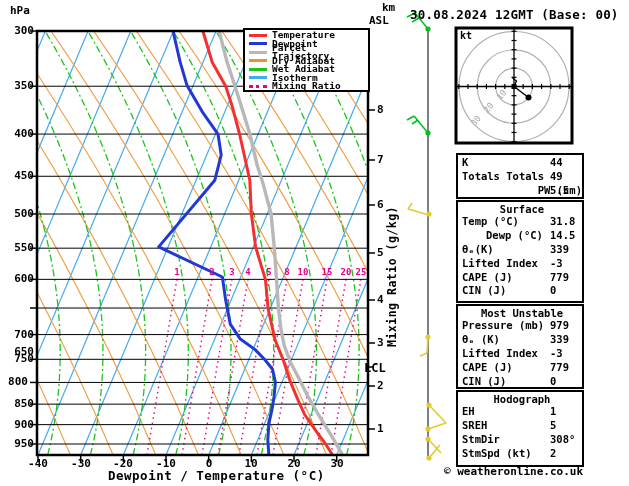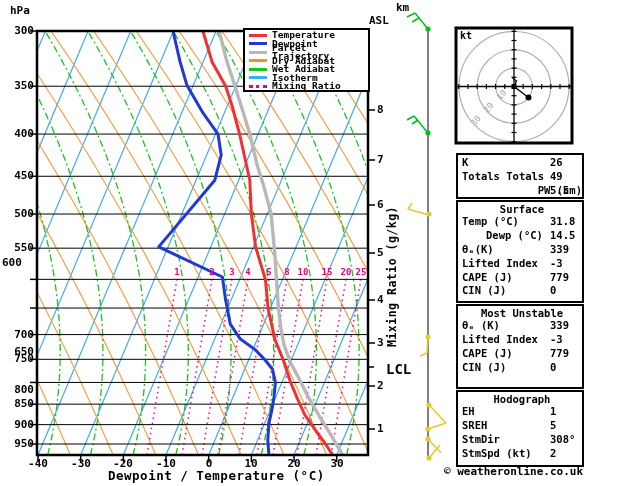--- a/index.html
+++ b/index.html
@@ -219,22 +219,23 @@
           <polyline points="514,86.5 516.5,81 512.5,78" fill="none" stroke="#000" stroke-width="1.3"></polyline>
           <line x1="514" y1="86.5" x2="528.5" y2="97.5" stroke="#000" stroke-width="1.4"></line>
           <circle cx="528.5" cy="97.5" r="3" fill="#000"></circle>
           <rect x="511.5" y="84" width="5" height="5" fill="#000"></rect>
         </g>
         <rect x="456" y="28" width="116" height="115" fill="none" stroke="#000" stroke-width="3"></rect>
       </g>
     </svg>
 
   <div class="lbl unit" style="left:10px;top:4px;">hPa</div>
-  <div class="lbl unit" style="left:396px;top:1px;">km</div>
+  <div class="lbl unit" style="left:382px;top:1px;">km</div>
   <div class="lbl unit" style="left:369px;top:14px;">ASL</div>
+  <div class="lbl title" style="left:410px;top:7px;letter-spacing:0.2px;">30.08.2024 12GMT (Base: 00)</div>
 
   <div id="legend">
       <div class="legrow">
         <div class="legswatch" style="border-top: 3px solid rgb(242, 48, 48);"></div>
         <div class="legtext">Temperature</div>
       </div>
       <div class="legrow">
         <div class="legswatch" style="border-top: 3px solid rgb(34, 56, 212);"></div>
         <div class="legtext">Dewpoint</div>
       </div>
@@ -257,40 +258,41 @@
       <div class="legrow">
         <div class="legswatch" style="border-top: 3px dotted rgb(234, 0, 136);"></div>
         <div class="legtext">Mixing Ratio</div>
       </div>
     </div>
 
   <div class="lbl axistitle rot" style="left:326px;top:274px;width:132px;text-align:center;font-size:11.5px;">Mixing Ratio (g/kg)</div>
 
   <div class="lbl axistitle" style="left:108px;top:468px;">Dewpoint / Temperature (°C)</div>
 
-  <div class="lbl" style="left:386px;top:361px;font-size:14px;font-weight:bold;">LCL</div>
+  <div class="lbl" style="left:364px;top:361px;font-size:12px;font-weight:bold;">LCL</div>
 
   <div id="kt-label">kt</div>
 
   <div class="databox" id="box-indices" style="top:153px;height:46px;">
-      <div class="dbrow" style="height: 13.9px;"><span>K</span><span class="dbval">26</span></div>
+      <div class="dbrow" style="height: 13.9px;"><span>K</span><span class="dbval">44</span></div>
       <div class="dbrow" style="height: 13.9px;"><span>Totals Totals</span><span class="dbval">49</span></div>
       <div class="dbrow" style="height: 13.9px; text-align: right;"><span>PW (cm)</span><span class="dbval">5.5</span></div>
     </div>
   <div class="databox" id="box-surface" style="top:200px;height:103px;">
       <div class="dbtitle">Surface</div>
       <div class="dbrow" style="height: 13.9px;"><span>Temp (°C)</span><span class="dbval">31.8</span></div>
       <div class="dbrow" style="height: 13.9px; padding-left: 24px;"><span>Dewp (°C)</span><span class="dbval">14.5</span></div>
       <div class="dbrow" style="height: 13.9px;"><span>θₑ(K)</span><span class="dbval">339</span></div>
       <div class="dbrow" style="height: 13.9px;"><span>Lifted Index</span><span class="dbval">-3</span></div>
       <div class="dbrow" style="height: 13.9px;"><span>CAPE (J)</span><span class="dbval">779</span></div>
       <div class="dbrow" style="height: 13.9px;"><span>CIN (J)</span><span class="dbval">0</span></div>
     </div>
   <div class="databox" id="box-mu" style="top:304px;height:85px;">
       <div class="dbtitle">Most Unstable</div>
+      <div class="dbrow" style="height: 13.9px;"><span>Pressure (mb)</span><span class="dbval">979</span></div>
       <div class="dbrow" style="height: 13.9px;"><span>θₑ (K)</span><span class="dbval">339</span></div>
       <div class="dbrow" style="height: 13.9px;"><span>Lifted Index</span><span class="dbval">-3</span></div>
       <div class="dbrow" style="height: 13.9px;"><span>CAPE (J)</span><span class="dbval">779</span></div>
       <div class="dbrow" style="height: 13.9px;"><span>CIN (J)</span><span class="dbval">0</span></div>
     </div>
   <div class="databox" id="box-hodo" style="top:390px;height:77px;">
       <div class="dbtitle">Hodograph</div>
       <div class="dbrow" style="height: 13.9px;"><span>EH</span><span class="dbval">1</span></div>
       <div class="dbrow" style="height: 13.9px;"><span>SREH</span><span class="dbval">5</span></div>
       <div class="dbrow" style="height: 13.9px;"><span>StmDir</span><span class="dbval">308°</span></div>
@@ -299,25 +301,25 @@
 
   <div id="copyright">© weatheronline.co.uk</div>
 
   <div id="labels">
       <div class="lbl ticklabel" style="left:2px;top:24px;width:32px;text-align:right;">300</div>
       <div class="lbl ticklabel" style="left:2px;top:79px;width:32px;text-align:right;">350</div>
       <div class="lbl ticklabel" style="left:2px;top:127px;width:32px;text-align:right;">400</div>
       <div class="lbl ticklabel" style="left:2px;top:169px;width:32px;text-align:right;">450</div>
       <div class="lbl ticklabel" style="left:2px;top:207px;width:32px;text-align:right;">500</div>
       <div class="lbl ticklabel" style="left:2px;top:241px;width:32px;text-align:right;">550</div>
-      <div class="lbl ticklabel" style="left:2px;top:256px;width:32px;">600</div>
+      <div class="lbl ticklabel" style="left:2px;top:272px;width:32px;text-align:right;">600</div>
       <div class="lbl ticklabel" style="left:2px;top:301px;width:32px;text-align:right;margin-top:44px;">650</div>
       <div class="lbl ticklabel" style="left:2px;top:328px;width:32px;text-align:right;">700</div>
       <div class="lbl ticklabel" style="left:2px;top:352px;width:32px;text-align:right;">750</div>
-      <div class="lbl ticklabel" style="left:2px;top:375px;width:32px;text-align:right;margin-top:8px;">800</div>
+      <div class="lbl ticklabel" style="left:2px;top:375px;width:32px;text-align:center;">800</div>
       <div class="lbl ticklabel" style="left:2px;top:397px;width:32px;text-align:right;">850</div>
       <div class="lbl ticklabel" style="left:2px;top:418px;width:32px;text-align:right;">900</div>
       <div class="lbl ticklabel" style="left:2px;top:437px;width:32px;text-align:right;">950</div>
       <div class="lbl ticklabel" style="left:18px;top:457px;width:40px;text-align:center;">-40</div>
       <div class="lbl ticklabel" style="left:61px;top:457px;width:40px;text-align:center;">-30</div>
       <div class="lbl ticklabel" style="left:103px;top:457px;width:40px;text-align:center;">-20</div>
       <div class="lbl ticklabel" style="left:146px;top:457px;width:40px;text-align:center;">-10</div>
       <div class="lbl ticklabel" style="left:189px;top:457px;width:40px;text-align:center;">0</div>
       <div class="lbl ticklabel" style="left:231px;top:457px;width:40px;text-align:center;">10</div>
       <div class="lbl ticklabel" style="left:274px;top:457px;width:40px;text-align:center;">20</div>

